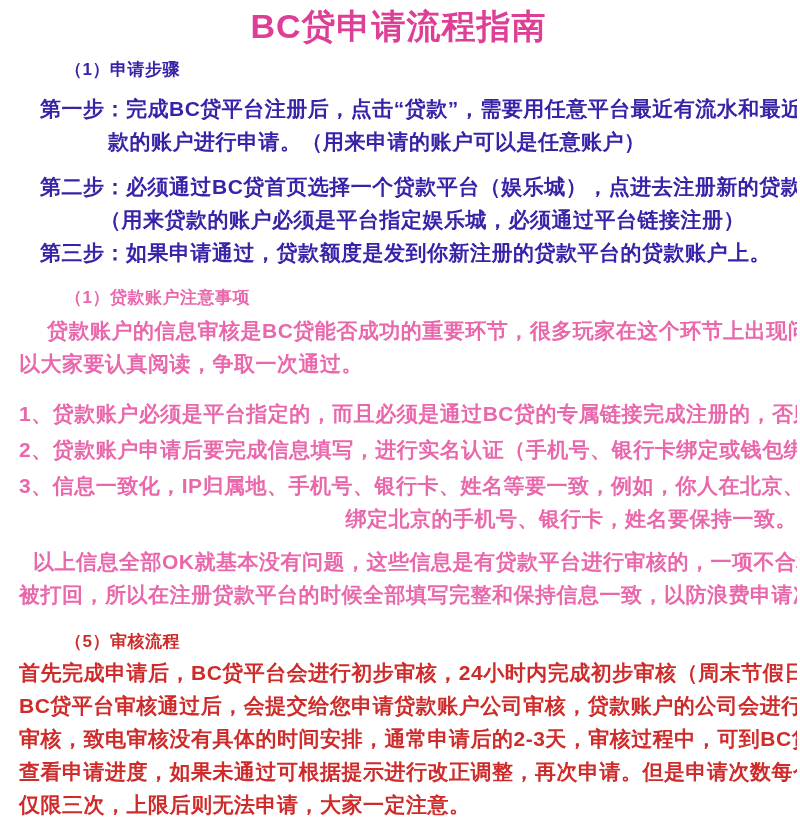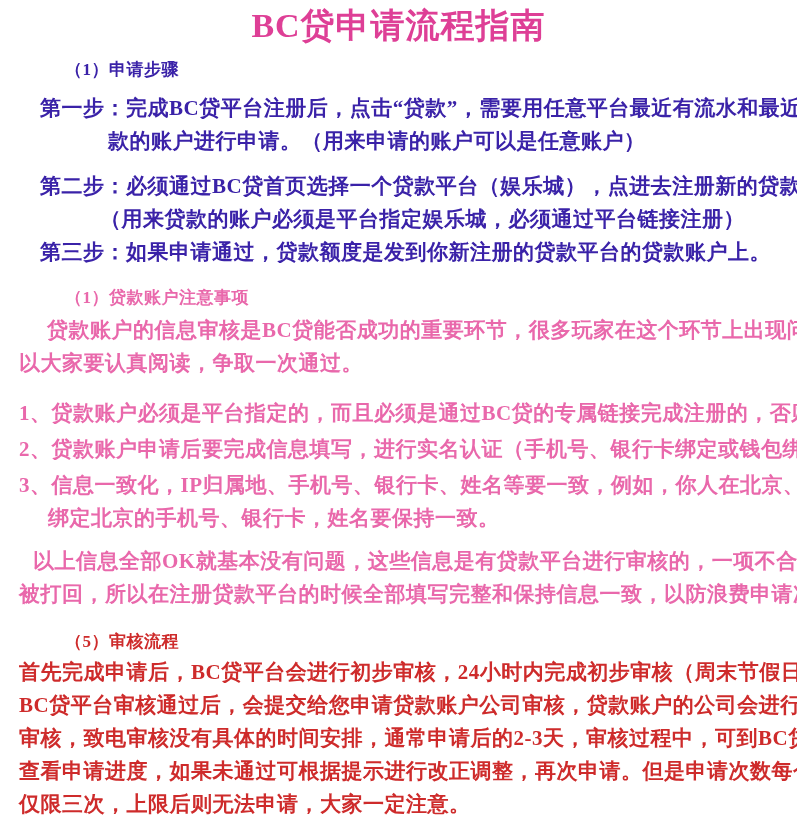--- a/index.html
+++ b/index.html
@@ -7,21 +7,21 @@
     padding: 0;
     background: #ffffff;
     width: 800px;
   }
   .page {
     position: relative;
     width: 797px;
     height: 832px;
     overflow: hidden;
     background: #ffffff;
-    font-family: Liberation Serif, serif;
+    font-family: Liberation Sans, sans-serif;
     font-weight: bold;
   }
   .title {
     margin: 4px 0 0 0;
     text-align: center;
     font-size: 34px;
     line-height: 44px;
     letter-spacing: 1px;
     color: #DE3F96;
   }
@@ -38,21 +38,21 @@
     letter-spacing: 0.5px;
   }
   .indigo { color: #3A22A8; }
   .pink   { color: #E968AB; }
   .red    { color: #CE2B2B; }
 
   .ml30  { margin-left: 19px; }
   .ml33  { margin-left: 33px; }
   .ml40  { margin-left: 40px; }
   .ml47  { margin-left: 47px; }
-  .ml48  { margin-left: 48px; }
+  .ml48  { margin-left: 48px; text-align: right; }
   .ml65  { margin-left: 65px; }
   .ml100 { margin-left: 100px; }
   .ml108 { margin-left: 108px; }
 
   .mt0  { margin-top: 0; }
   .mt2  { margin-top: 2px; }
   .mt3  { margin-top: 3px; }
   .mt8  { margin-top: 8px; }
   .mt10 { margin-top: 10px; }
   .mt12 { margin-top: 12px; }

